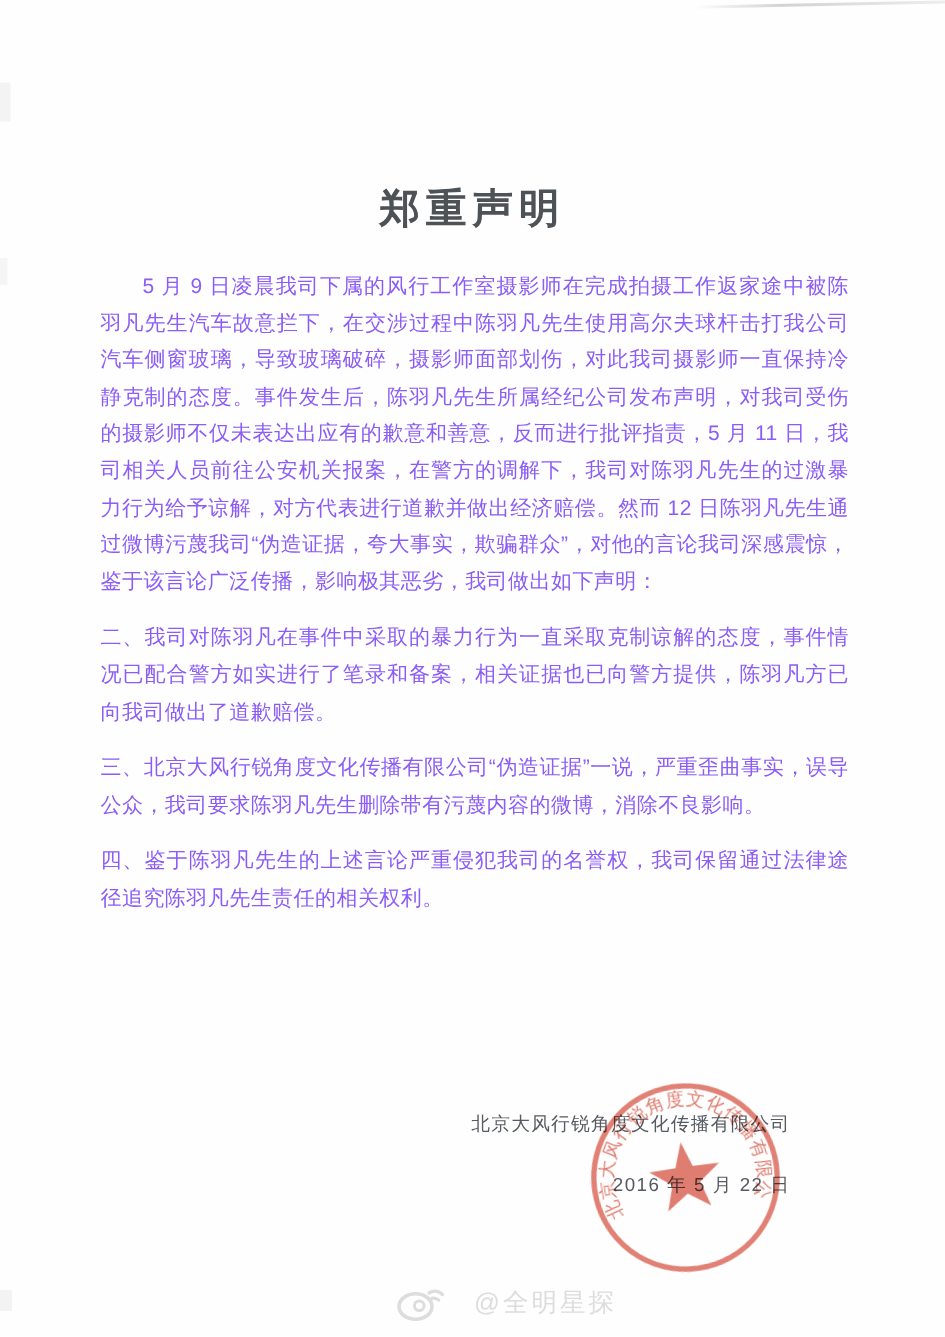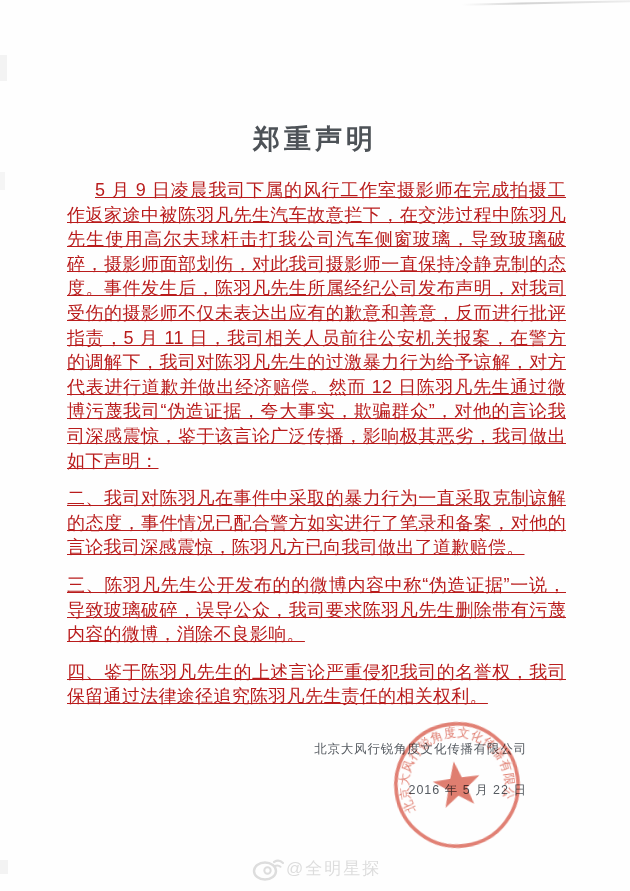--- a/index.html
+++ b/index.html
@@ -22,22 +22,22 @@
   .artifact-left-2{position:absolute;left:0;top:172px;width:5px;height:18px;background:#f5f5f5;}
   .artifact-left-3{position:absolute;left:0;top:860px;width:8px;height:14px;background:#f3f3f3;}
 
   .title{
     position:absolute;top:121px;left:0;width:630px;margin:0;
     text-align:center;font-size:27px;font-weight:600;letter-spacing:4px;
     color:#4d5257;
   }
   .body-text{
     position:absolute;top:178px;left:67px;width:499px;
-    font-size:18px;line-height:24.6px;color:#b91c1c;
-    text-align:justify;letter-spacing:.3px;text-decoration:underline;
+    font-size:14px;line-height:24.6px;color:#8b5cf6;
+    text-align:justify;letter-spacing:.3px;
   }
   .body-text p{margin:0 0 13px 0;}
   .body-text p.indent{text-indent:28px;}
 
   .signature{
     position:absolute;top:741px;right:103px;
     font-size:12.5px;color:#565b61;letter-spacing:.8px;
   }
   .date{
     position:absolute;top:782px;right:103px;
@@ -45,43 +45,43 @@
   }
 
   .seal{
     position:absolute;left:388px;top:716px;width:138px;height:138px;
     transform:rotate(-8deg);
     opacity:.85;mix-blend-mode:multiply;
     filter:blur(.3px);
   }
 
   .watermark{
-    position:absolute;left:252px;top:853px;height:30px;
-    display:flex;align-items:center;gap:0;
+    position:absolute;left:264px;top:853px;height:30px;
+    display:flex;align-items:center;gap:18px;
     color:#dddddd;font-size:17px;letter-spacing:2px;
     user-select:none;
   }
   .watermark svg{display:block;}
 </style>
 </head>
 <body>
 
 <div class="page">
 
   <div class="artifact-top"></div>
   <div class="artifact-left-1"></div>
   <div class="artifact-left-2"></div>
   <div class="artifact-left-3"></div>
 
   <h1 class="title">郑重声明</h1>
 
   <div class="body-text">
     <p class="indent">5 月 9 日凌晨我司下属的风行工作室摄影师在完成拍摄工作返家途中被陈羽凡先生汽车故意拦下，在交涉过程中陈羽凡先生使用高尔夫球杆击打我公司汽车侧窗玻璃，导致玻璃破碎，摄影师面部划伤，对此我司摄影师一直保持冷静克制的态度。事件发生后，陈羽凡先生所属经纪公司发布声明，对我司受伤的摄影师不仅未表达出应有的歉意和善意，反而进行批评指责，5 月 11 日，我司相关人员前往公安机关报案，在警方的调解下，我司对陈羽凡先生的过激暴力行为给予谅解，对方代表进行道歉并做出经济赔偿。然而 12 日陈羽凡先生通过微博污蔑我司“伪造证据，夸大事实，欺骗群众”，对他的言论我司深感震惊，鉴于该言论广泛传播，影响极其恶劣，我司做出如下声明：</p>
-    <p>二、我司对陈羽凡在事件中采取的暴力行为一直采取克制谅解的态度，事件情况已配合警方如实进行了笔录和备案，对他的言论我司深感震惊，陈羽凡方已向我司做出了道歉赔偿。</p>
-    <p>三、陈羽凡先生公开发布的的微博内容中称“伪造证据”一说，导致玻璃破碎，误导公众，我司要求陈羽凡先生删除带有污蔑内容的微博，消除不良影响。</p>
+    <p>二、我司对陈羽凡在事件中采取的暴力行为一直采取克制谅解的态度，事件情况已配合警方如实进行了笔录和备案，相关证据也已向警方提供，陈羽凡方已向我司做出了道歉赔偿。</p>
+    <p>三、北京大风行锐角度文化传播有限公司“伪造证据”一说，严重歪曲事实，误导公众，我司要求陈羽凡先生删除带有污蔑内容的微博，消除不良影响。</p>
     <p>四、鉴于陈羽凡先生的上述言论严重侵犯我司的名誉权，我司保留通过法律途径追究陈羽凡先生责任的相关权利。</p>
   </div>
 
   <div class="signature">北京大风行锐角度文化传播有限公司</div>
   <div class="date">2016 年 5 月 22 日</div>
 
   <div class="seal">
     <svg width="138" height="138" viewBox="0 0 140 140">
       <defs>
         <path id="sealArc" d="M 25.6,90.7 A 49,49 0 1 1 114.4,90.7" fill="none"></path>

